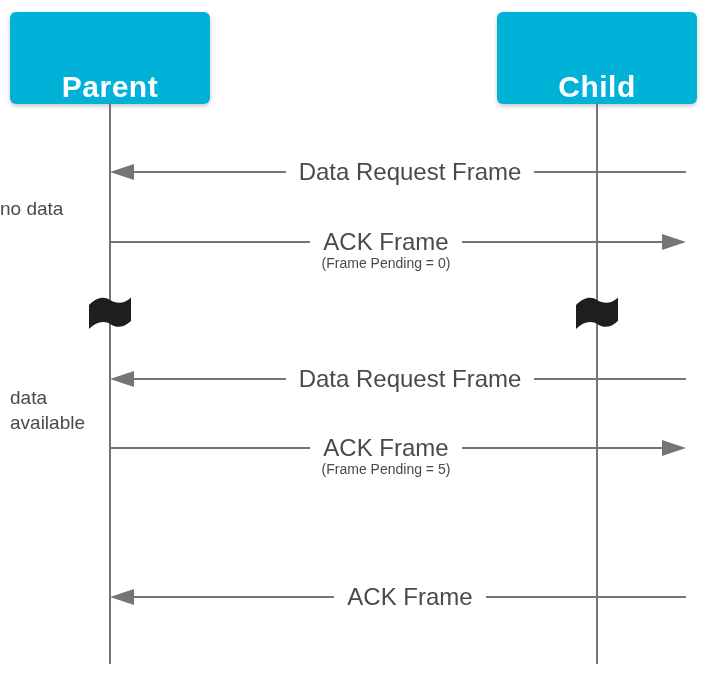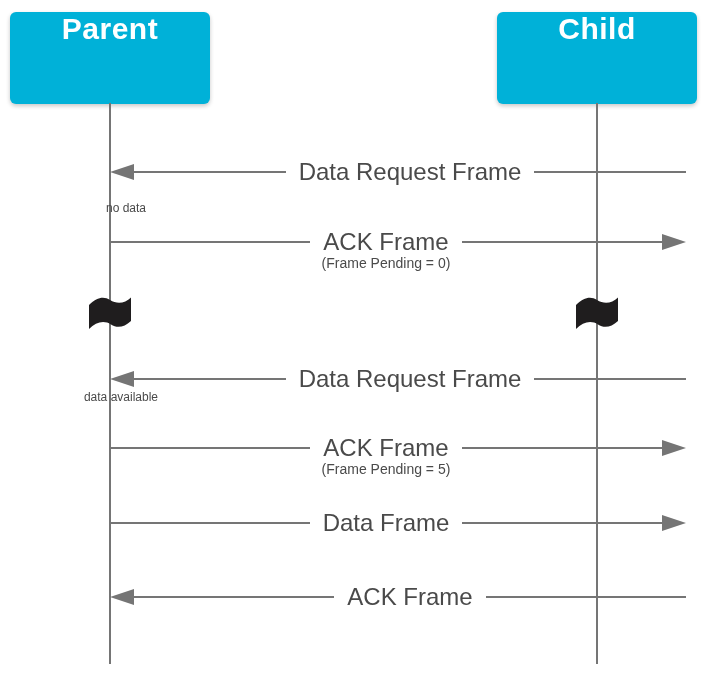--- a/index.html
+++ b/index.html
@@ -26,21 +26,21 @@
   
   .actor-box{
     position:absolute;
     top:12px;
     width:200px;
     height:92px;
     background:var(--actor-bg);
     border-radius:6px;
     box-shadow:0 2px 4px rgba(0,0,0,0.22);
     display:flex;
-    align-items:flex-start;
+    align-items:flex-end;
     justify-content:center;
   }
   .actor-box .actor-label{
     color:var(--actor-text);
     font-size:30px;
     font-weight:bold;
     letter-spacing:0.5px;
   }
   .actor-parent{left:10px;}
   .actor-child{left:497px;}
@@ -93,25 +93,24 @@
     transform:translateX(-50%);
     margin-top:-1px;
     font-size:14px;
     color:var(--text);
     white-space:nowrap;
   }
   
   .side-label{
     position:absolute;
     color:var(--text);
-    font-size:12px;
+    font-size:19px;
     line-height:25px;
-    text-align:right;
+    text-align:left;
     white-space:pre-line;
-    padding-left:36px;
   }
   .side-no-data{left:0;width:110px;top:196px;}
   .side-data-available{left:10px;width:112px;top:385px;}
   
   .flag{
     position:absolute;
     top:292px;
     width:48px;
     height:42px;
   }
@@ -171,28 +170,20 @@
   <div class="msg" style="top:448px">
     <span class="seg"></span>
     <span class="lblwrap">
       <span class="msg-label">ACK Frame</span>
       <span class="msg-sub">(Frame Pending = 5)</span>
     </span>
     <span class="seg"></span>
     <span class="arrowhead ah-right"></span>
   </div>
 
-  <div class="msg" style="top:523px">
-    <span class="seg"></span>
-    <span class="lblwrap">
-      <span class="msg-label">Data Frame</span>
-    </span>
-    <span class="seg"></span>
-    <span class="arrowhead ah-right"></span>
-  </div>
 
   <div class="msg" style="top:597px">
     <span class="arrowhead ah-left"></span>
     <span class="seg"></span>
     <span class="lblwrap">
       <span class="msg-label">ACK Frame</span>
     </span>
     <span class="seg"></span>
   </div>
 

